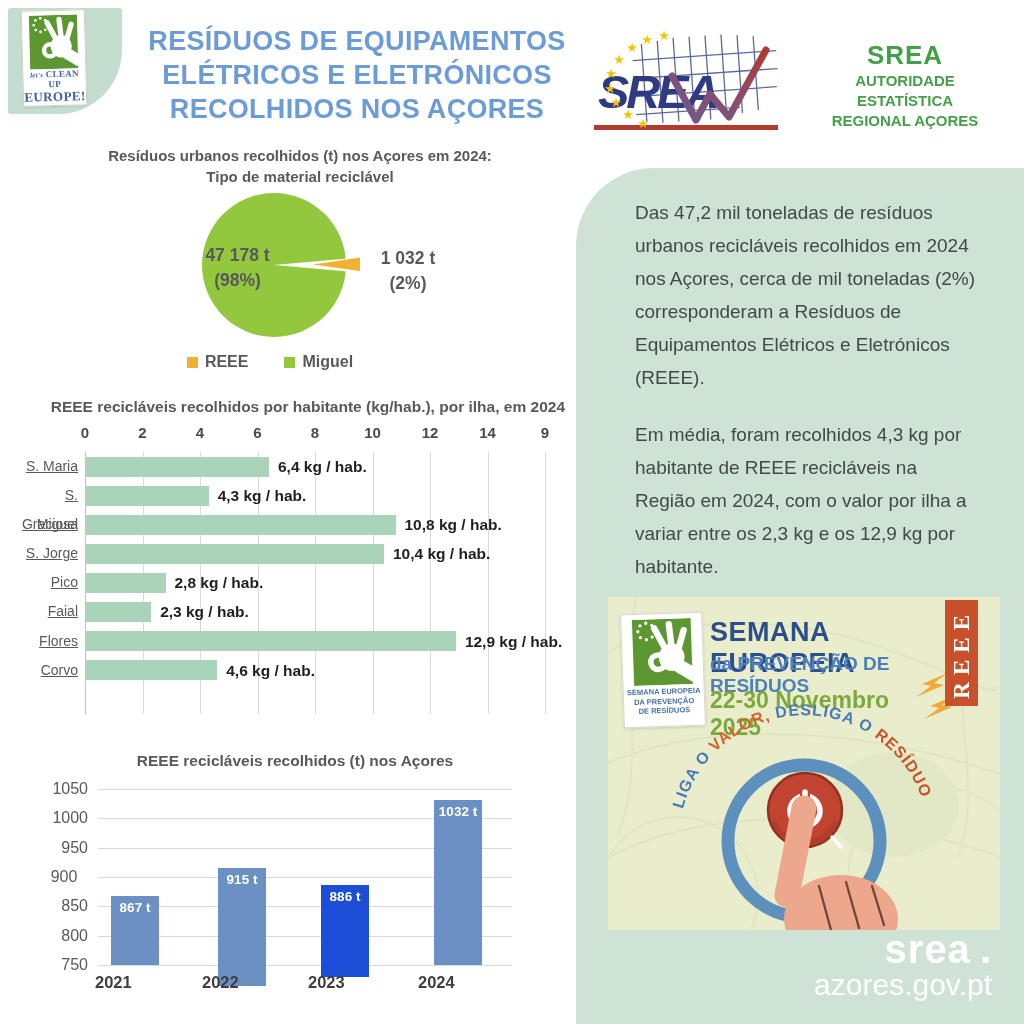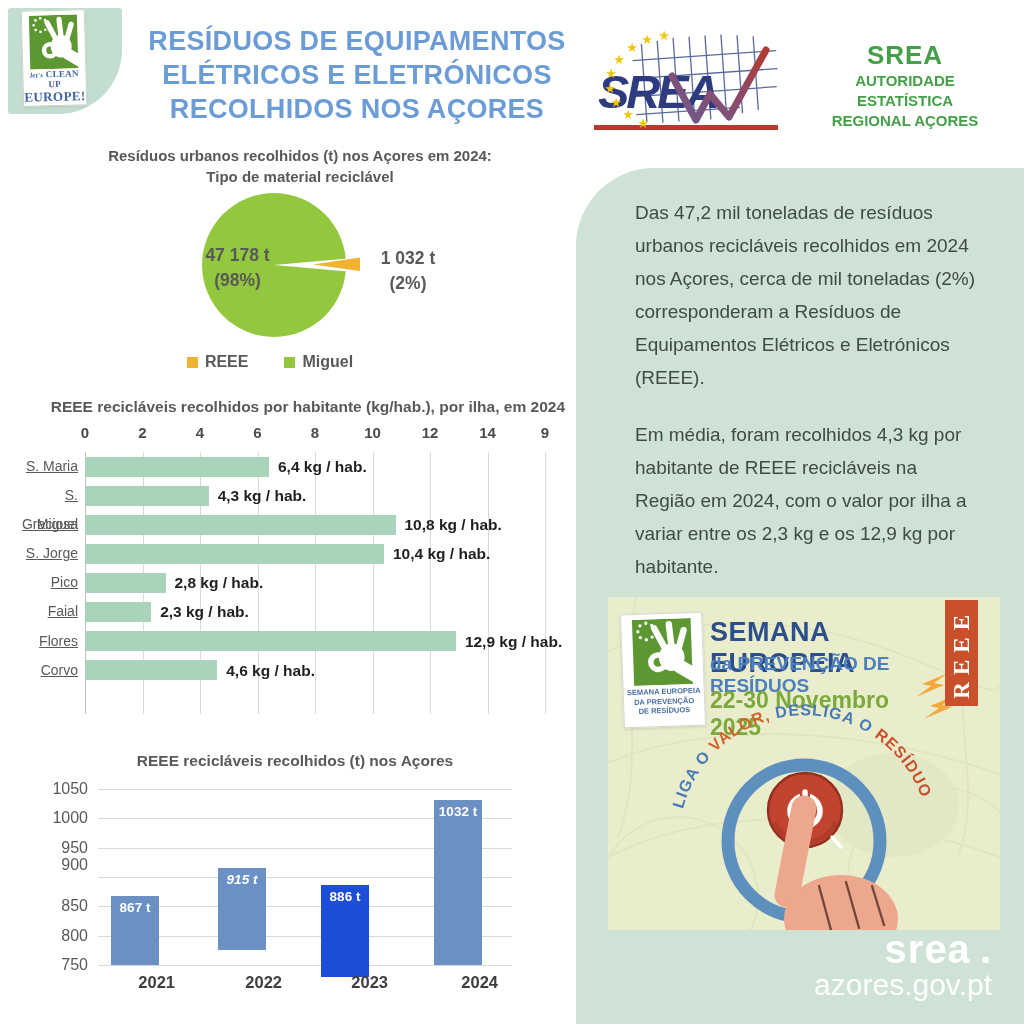--- a/index.html
+++ b/index.html
@@ -48,21 +48,21 @@
   .hvalue{position:absolute;top:0;line-height:29px;font-weight:bold;color:#1F1F1F;font-size:15.5px;white-space:nowrap;}
 
   
   #vchart-title{left:60px;top:752px;width:470px;text-align:center;font-size:15.5px;font-weight:bold;color:#595959;}
   #vchart{left:40px;top:789px;width:520px;height:225px;}
   .vylabel{position:absolute;left:0;width:48px;text-align:right;color:#595959;font-size:16px;line-height:20px;}
   #vplot{position:absolute;left:58px;top:0;width:414px;height:176px;}
   .vgridline{position:absolute;left:0;right:0;height:1px;background:#D9D9D9;}
   .vbar{position:absolute;width:48px;}
   .vvalue{position:absolute;top:4px;left:0;right:0;text-align:center;color:#fff;font-weight:bold;font-size:13.5px;}
-  .vyear{position:absolute;width:80px;text-align:right;font-weight:bold;font-size:16.5px;color:#3E3E3E;top:184px;}
+  .vyear{position:absolute;width:80px;text-align:left;font-weight:bold;font-size:16.5px;color:#3E3E3E;top:184px;}
 
   
   #right-panel{left:576px;top:168px;width:448px;height:856px;background:#CEE2D6;border-radius:78px 0 0 0;}
   .panel-text{position:absolute;left:59px;width:342px;color:#414B46;font-size:19px;line-height:33px;}
   #panel-p1{top:28px;}
   #panel-p2{top:250px;}
 
   
   #banner{left:608px;top:597px;width:392px;height:333px;background:#EAEDCB;overflow:hidden;}
   #banner-pattern{position:absolute;left:0;top:0;}
@@ -276,38 +276,38 @@
         </div>
     </div>
   </div>
 
   <div class="abs" id="vchart-title">REEE recicláveis recolhidos (t) nos Açores</div>
   <div class="abs" id="vchart">
     <div id="vylabels">
         <div class="vylabel" style="top: 166px; position: absolute;">750</div>
         <div class="vylabel" style="top: 136.667px; position: absolute;">800</div>
         <div class="vylabel" style="top: 107.333px; position: absolute;">850</div>
-        <div class="vylabel" style="top: 66px; position: absolute;">900</div>
+        <div class="vylabel" style="top: 78px; position: absolute; text-align: center;">900</div>
         <div class="vylabel" style="top: 48.6667px; position: absolute;">950</div>
         <div class="vylabel" style="top: 19.3333px; position: absolute;">1000</div>
         <div class="vylabel" style="top: -10px; position: absolute;">1050</div>
       </div>
     <div id="vplot">
         <div class="vgridline" style="top: 176px;"></div>
         <div class="vgridline" style="top: 146.667px;"></div>
         <div class="vgridline" style="top: 117.333px;"></div>
         <div class="vgridline" style="top: 88px;"></div>
         <div class="vgridline" style="top: 58.6667px;"></div>
         <div class="vgridline" style="top: 29.3333px;"></div>
         <div class="vgridline" style="top: 0px;"></div>
         <div class="vbar" style="left: 13px; top: 107.36px; height: 68.64px; background: rgb(107, 144, 195);">
           <div class="vvalue">867 t</div>
         </div>
         <div class="vyear" style="left: -3px;">2021</div>
-        <div class="vbar" style="left: 120px; top: 79.2px; height: 82px; background: rgb(107, 144, 195); font-style: italic;">
+        <div class="vbar" style="left: 120px; top: 79.2px; height: 118px; background: rgb(107, 144, 195);">
           <div class="vvalue">915 t</div>
         </div>
         <div class="vyear" style="left: 104px;">2022</div>
         <div class="vbar" style="left: 223px; top: 96.2133px; height: 92px; background: #1d4ed8;">
           <div class="vvalue">886 t</div>
         </div>
         <div class="vyear" style="left: 210px;">2023</div>
         <div class="vbar" style="left: 336px; top: 10.56px; height: 165.44px; background: rgb(107, 144, 195);">
           <div class="vvalue">1032 t</div>
         </div>

